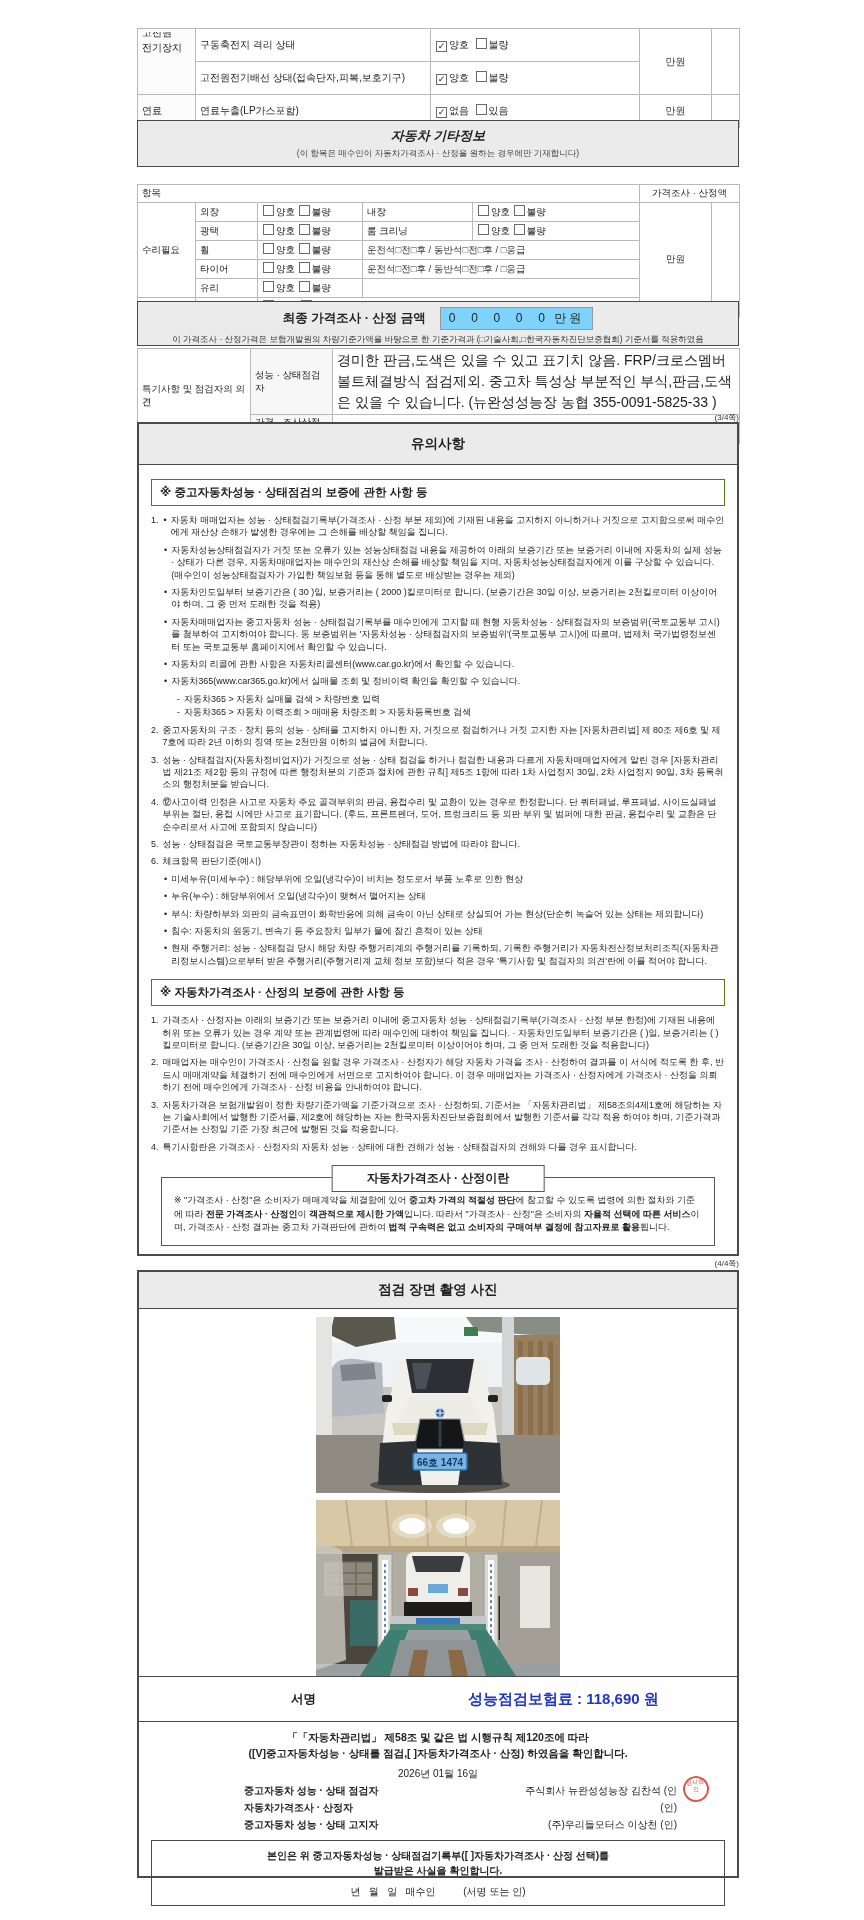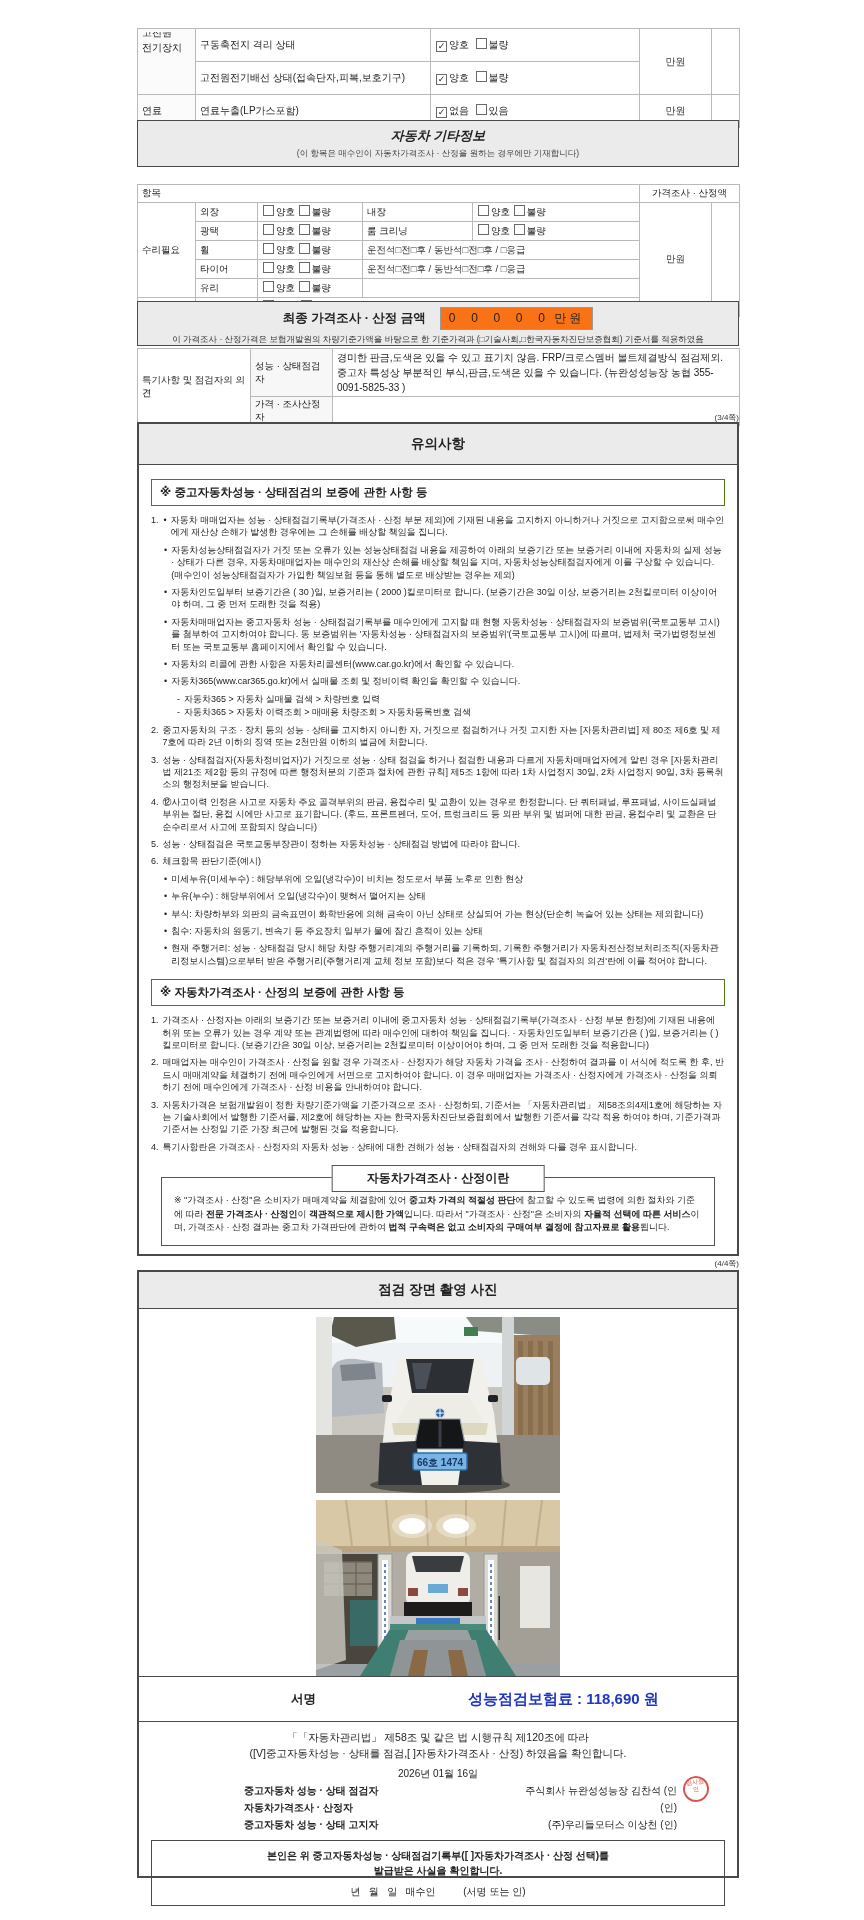--- a/index.html
+++ b/index.html
@@ -35,28 +35,28 @@
 
   #etcTable{position:absolute;top:184px;left:137px;width:602px;background:#fff;}
   #etcTable td{height:18px;font-size:9.5px;padding:0 4px;}
   #etcTable .hd{height:17px;}
   .seatline{white-space:nowrap;font-size:9px;color:#333;}
 
   
   #price-band{top:301px;height:45px;padding-top:0;}
   #price-band .row1{margin-top:5px;font-size:0;}
   #price-band .plabel{display:inline-block;font-size:12.5px;font-weight:700;vertical-align:middle;}
-  #price-band .digitbox{display:inline-block;margin-left:14px;font-size:12px;background:#f97316;border:1px solid #999;padding:2px 8px;vertical-align:middle;white-space:pre;letter-spacing:3px;}
+  #price-band .digitbox{display:inline-block;margin-left:14px;font-size:12px;background:#7dd3fc;border:1px solid #999;padding:2px 8px;vertical-align:middle;white-space:pre;letter-spacing:3px;}
   #price-band .note{font-size:8.5px;color:#333;margin-top:4px;white-space:nowrap;}
 
   
   #specTable{position:absolute;top:348px;left:137px;width:602px;background:#fff;}
   #specTable td{font-size:9.5px;}
   #specTable .lab{background:#f7f7f7;}
-  #specTable .op{font-size:10px;line-height:1.5;}
+  #specTable .op{font-size:14px;line-height:1.5;}
 
   .pagemark{position:absolute;left:137px;width:602px;text-align:right;font-size:8px;color:#333;}
   #mark3{top:412px;}
   #mark4{top:1258px;}
 
   
   .bigbox{position:absolute;left:137px;width:602px;border:2px solid #4a4a4a;box-sizing:border-box;background:#fff;}
   #notice-box{top:422px;height:834px;overflow:hidden;}
   .bigtitle{background:#ebebeb;border-bottom:1.5px solid #4a4a4a;text-align:center;font-size:13.5px;font-weight:700;padding:11px 0;}
   #notice-body{padding:8px 12px 0 12px;}
@@ -77,21 +77,21 @@
   .photo{display:block;margin:8px auto 0 auto;width:244px;}
   .photo svg{display:block;}
 
   
   #sign-row{display:flex;border-top:1.5px solid #4a4a4a;height:44px;align-items:center;}
   #sign-label{flex:0 0 55%;text-align:center;font-size:12.5px;font-weight:700;}
   #fee{flex:1;text-align:left;font-size:15px;font-weight:700;color:#1f35c4;}
 
   
   #cert{border-top:1.5px solid #4a4a4a;padding:8px 20px 0 20px;position:relative;}
-  #cert .cline{text-align:center;font-size:10.5px;font-weight:400;line-height:1.5;}
+  #cert .cline{text-align:center;font-size:10.5px;font-weight:700;line-height:1.5;}
   #cert .cdate{text-align:center;font-size:10px;margin-top:5px;}
   .srow{display:flex;justify-content:space-between;font-size:10px;margin-top:3px;padding:0 40px 0 85px;}
   .srole{text-align:center;font-weight:bold;}
   .sname{text-align:right;}
   #seal{position:absolute;right:28px;top:54px;width:26px;height:26px;border:2px solid #d4372f;border-radius:50%;color:#d4372f;font-size:6px;line-height:1.1;text-align:center;padding-top:1px;box-sizing:border-box;transform:rotate(-8deg);opacity:.85;overflow:hidden;}
 
   
   #confirm-box{border:1.5px solid #4a4a4a;margin:8px 12px 0 12px;padding:7px 0 6px 0;text-align:center;}
   #confirm-box .fl{font-size:10px;font-weight:700;line-height:1.55;}
   #confirm-box .fl3{font-size:10px;margin-top:6px;white-space:pre;}

